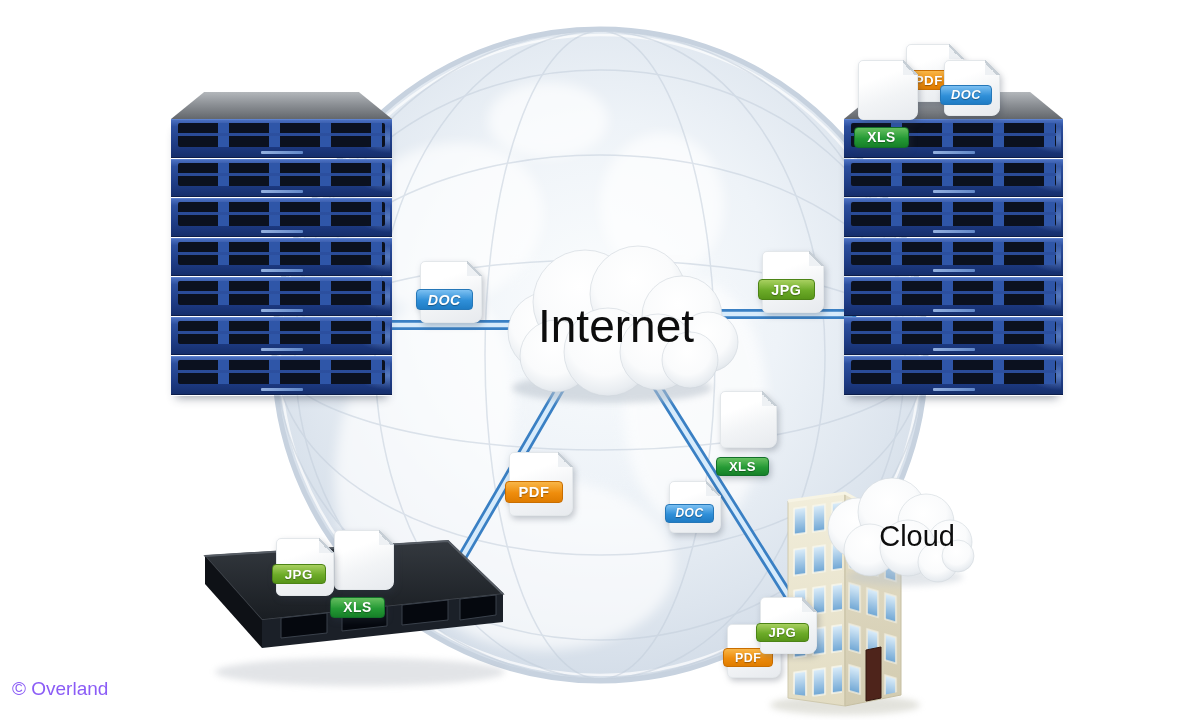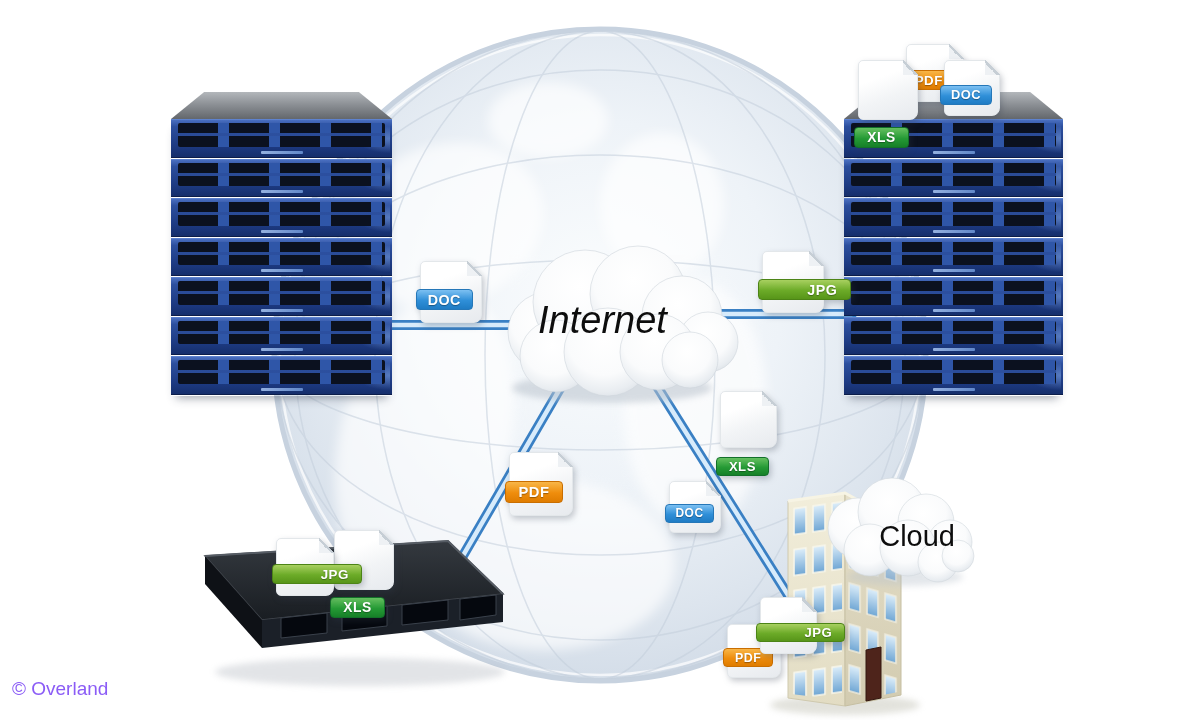--- a/index.html
+++ b/index.html
@@ -30,28 +30,28 @@
   .file{position:absolute;width:var(--s);height:var(--s);
     filter:drop-shadow(2px 3px 3px rgba(50,60,80,.28));}
   .page{position:absolute;inset:0;border:1px solid #e3e7ea;border-radius:5px 5px 8px 5px;
     background:linear-gradient(160deg,#ffffff 30%,#f2f4f6 60%,#e7eaee 100%);
     clip-path:polygon(0 0,calc(100% - 15px) 0,100% 15px,100% 100%,0 100%);}
   .foldc{position:absolute;top:0;right:0;width:15px;height:15px;
     background:linear-gradient(225deg,rgba(0,0,0,0) 0 49%,#c6ced5 49% 60%,#eef1f4 60% 100%);}
   .flabel{position:absolute;left:-7%;top:45%;width:89%;height:31%;border-radius:4px;
     display:flex;align-items:center;justify-content:center;color:#fff;font-weight:bold;
     font-size:calc(var(--s) * .23);letter-spacing:.5px;text-shadow:0 1px 1px rgba(0,0,0,.35);}
-  .doc .flabel{background:linear-gradient(180deg,#7cc0f2,#2f8fd8 55%,#1f7cc4);border:1px solid #2577b8;}
+  .doc .flabel{background:linear-gradient(180deg,#7cc0f2,#2f8fd8 55%,#1f7cc4);border:1px solid #2577b8;font-style:italic;}
   .xls .flabel{background:linear-gradient(180deg,#66c060,#259a35 55%,#168028);border:1px solid #13702a;margin-top:40px;}
   .pdf .flabel{background:linear-gradient(180deg,#f8b648,#ef8d0c 55%,#df7c00);border:1px solid #c96e00;}
-  .jpg .flabel{background:linear-gradient(180deg,#a8d060,#6cab28 55%,#579519);border:1px solid #4c8416;padding-left:36px;}
+  .jpg .flabel{background:linear-gradient(180deg,#a8d060,#6cab28 55%,#579519);border:1px solid #4c8416;}
 
   
   .caption{position:absolute;color:#0d0d0d;}
-  .caption-internet{left:538px;top:299px;width:152px;font-size:38px;font-style:italic;}
+  .caption-internet{left:538px;top:299px;width:152px;font-size:46px;}
   .caption-cloud{left:845px;top:520px;width:110px;text-align:right;font-size:29px;}
   .copyright{position:absolute;left:12px;top:678px;font-size:19px;color:#8b5cf6;
     text-shadow:0 0 3px #fff,1px 1px 2px #fff,-1px -1px 2px #fff;}
 </style>
 </head>
 <body>
 
 <div class="stage">
 
   <svg class="art" viewBox="0 0 1200 720">

